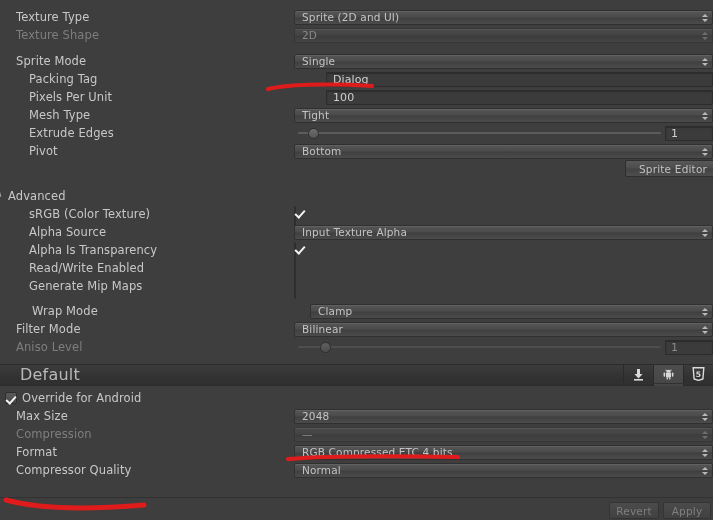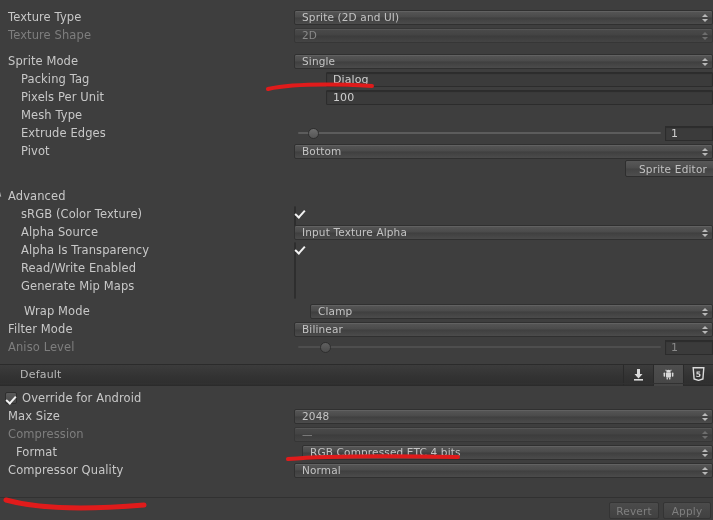--- a/index.html
+++ b/index.html
@@ -16,21 +16,21 @@
     width: 713px; height: 520px;
     background: #3e3e3e;
   }
 
   
   .row {
     position: relative;
     display: flex;
     align-items: center;
     height: 18px;
-    padding-left: 8px;
+    padding-left: 16px;
   }
   .lbl {
     font-size: 11.5px;
     color: #c8c8c8;
     letter-spacing: .1px;
     white-space: nowrap;
     line-height: 18px;
   }
   .lbl.dim { color: #7e7e7e; }
   .lbl.ind1 { padding-left: 13px; }
@@ -191,21 +191,21 @@
     position: absolute;
     left: 0; right: 0;
     height: 22px;
     background: linear-gradient(to bottom, #3c3c3c 0%, #333 55%, #2e2e2e 100%);
     border-top: 1px solid #2b2b2b;
     border-bottom: 1px solid #2b2b2b;
     display: flex;
     align-items: center;
   }
   #platform-strip .ptab-label {
-    font-size: 11px; color: #b8b8b8;
+    font-size: 16px; color: #b8b8b8;
     padding-left: 20px; line-height: 20px;
     letter-spacing: .2px;
   }
   .ptab {
     width: 30px; height: 21px;
     display: flex; align-items: center; justify-content: center;
     border-left: 1px solid #2a2a2a;
   }
   .ptab.sel { background: linear-gradient(to bottom,#4e4e4e,#454545); }
 
@@ -273,20 +273,29 @@
     <span class="lbl ind1">Pixels Per Unit</span>
     <div class="field">
       <div class="textfield">
         <span class="txt">100</span>
       </div>
     </div>
   </div>
 
   <div class="row" style="top:106px;position:absolute;left:0;right:0;">
     <span class="lbl ind1">Mesh Type</span>
+    <div class="field">
+      <div class="popup">
+        <span class="txt">Tight</span>
+        <span class="arrow">
+            <i class="u"></i>
+            <i class="d"></i>
+          </span>
+      </div>
+    </div>
   </div>
 
   <div class="row" style="top:124px;position:absolute;left:0;right:0;">
     <span class="lbl ind1">Extrude Edges</span>
     <div class="field" style="right:0;">
       <div class="slider" style="position:absolute;left:0;right:52px;">
         <div class="track"></div>
         <div class="knob" style="left:14px;"></div>
       </div>
       <div class="numbox" style="right:0;top:0;">
@@ -461,21 +470,21 @@
       <div class="popup dim">
         <span class="txt">—</span>
         <span class="arrow">
             <i class="u"></i>
             <i class="d"></i>
           </span>
       </div>
     </div>
   </div>
 
-  <div class="row" style="top:443px;position:absolute;left:0;right:0;margin-left:8px;">
+  <div class="row" style="top:443px;position:absolute;left:0;right:0;">
     <span class="lbl">Format</span>
     <div class="field">
       <div class="popup">
         <span class="txt">RGB Compressed ETC 4 bits</span>
         <span class="arrow">
             <i class="u"></i>
             <i class="d"></i>
           </span>
       </div>
     </div>

